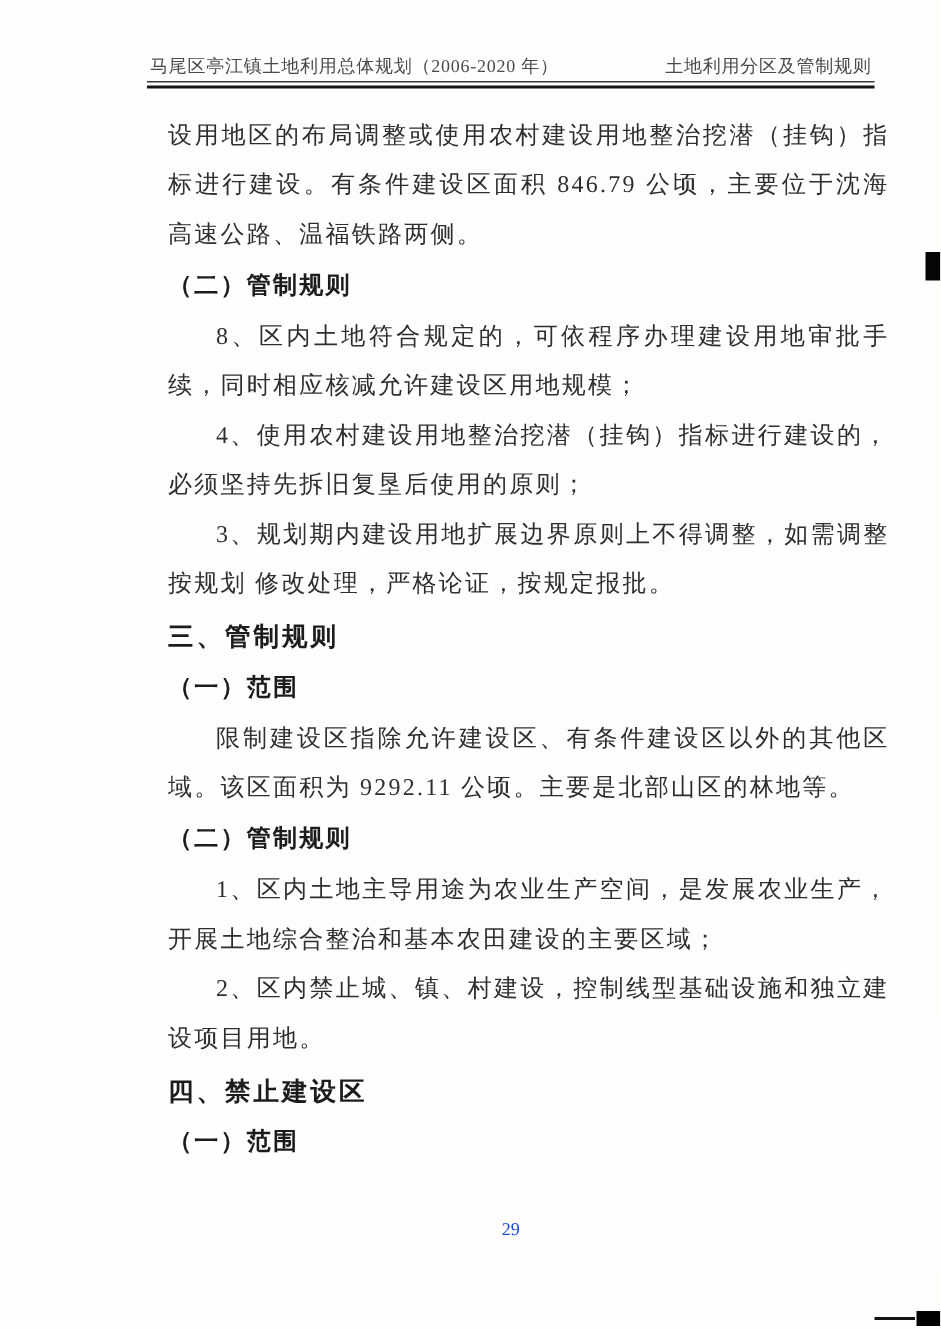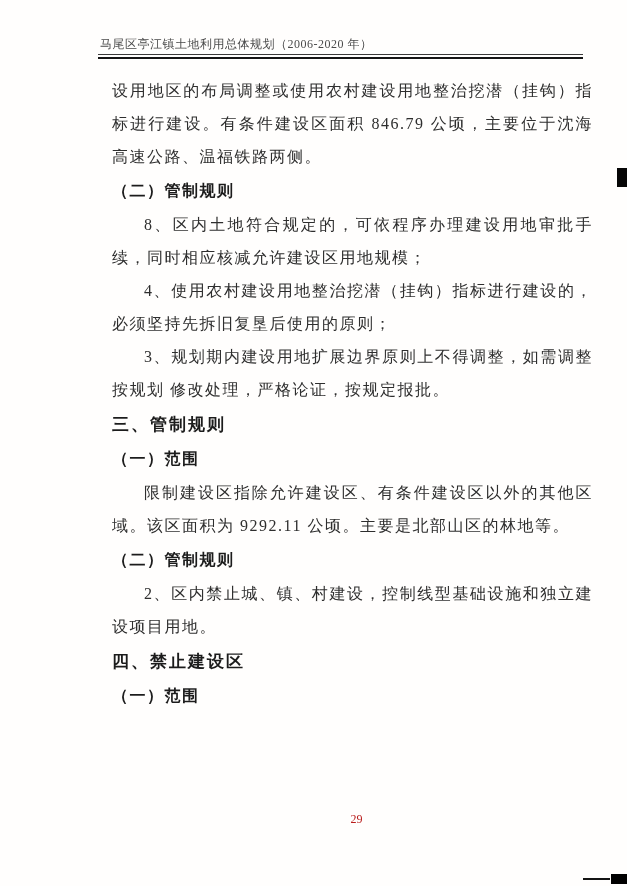--- a/index.html
+++ b/index.html
@@ -29,22 +29,22 @@
   .para.indent{text-indent:2em;}
   .h2{
     margin:2px 0 1px 0;font-size:17px;font-weight:bold;color:#1c1c1c;
     letter-spacing:2px;text-align:left;
   }
   .h3{
     margin:1px 0;font-size:16px;font-weight:bold;color:#1c1c1c;
     letter-spacing:1.5px;text-align:left;font-family:Liberation Serif, serif;
   }
   .footer{
-    position:absolute;left:116px;top:812px;width:481px;
-    text-align:center;font-size:12px;color:#b91c1c;
+    position:absolute;left:100px;top:812px;width:481px;
+    text-align:center;font-size:12px;color:#1d4ed8;
   }
   .edge-mark{
     position:absolute;right:0;top:168px;width:10px;height:19px;
     background:#060606;
   }
   .corner-line{
     position:absolute;right:17px;top:878px;width:27px;height:2px;
     background:#141414;
   }
   .corner-block{
@@ -52,34 +52,36 @@
     background:#000;
   }
 </style>
 </head>
 <body>
 
 <div class="page">
 
   <div class="header">
     <span>马尾区亭江镇土地利用总体规划（2006-2020 年）</span>
+    <span>土地利用分区及管制规则</span>
   </div>
 
   <div class="header-rule"></div>
 
   <div class="body-text">
     <p class="para">设用地区的布局调整或使用农村建设用地整治挖潜（挂钩）指标进行建设。有条件建设区面积 846.79 公顷，主要位于沈海高速公路、温福铁路两侧。</p>
     <p class="h3">（二）管制规则</p>
     <p class="para indent">8、区内土地符合规定的，可依程序办理建设用地审批手续，同时相应核减允许建设区用地规模；</p>
     <p class="para indent">4、使用农村建设用地整治挖潜（挂钩）指标进行建设的，必须坚持先拆旧复垦后使用的原则；</p>
     <p class="para indent">3、规划期内建设用地扩展边界原则上不得调整，如需调整按规划 修改处理，严格论证，按规定报批。</p>
     <p class="h2">三、管制规则</p>
     <p class="h3">（一）范围</p>
     <p class="para indent">限制建设区指除允许建设区、有条件建设区以外的其他区域。该区面积为 9292.11 公顷。主要是北部山区的林地等。</p>
     <p class="h3">（二）管制规则</p>
+    <p class="para indent">1、区内土地主导用途为农业生产空间，是发展农业生产，开展土地综合整治和基本农田建设的主要区域；</p>
     <p class="para indent">2、区内禁止城、镇、村建设，控制线型基础设施和独立建设项目用地。</p>
     <p class="h2">四、禁止建设区</p>
     <p class="h3">（一）范围</p>
   </div>
 
   <div class="footer">
     <span>29</span>
   </div>
 
   <div class="edge-mark"></div>

